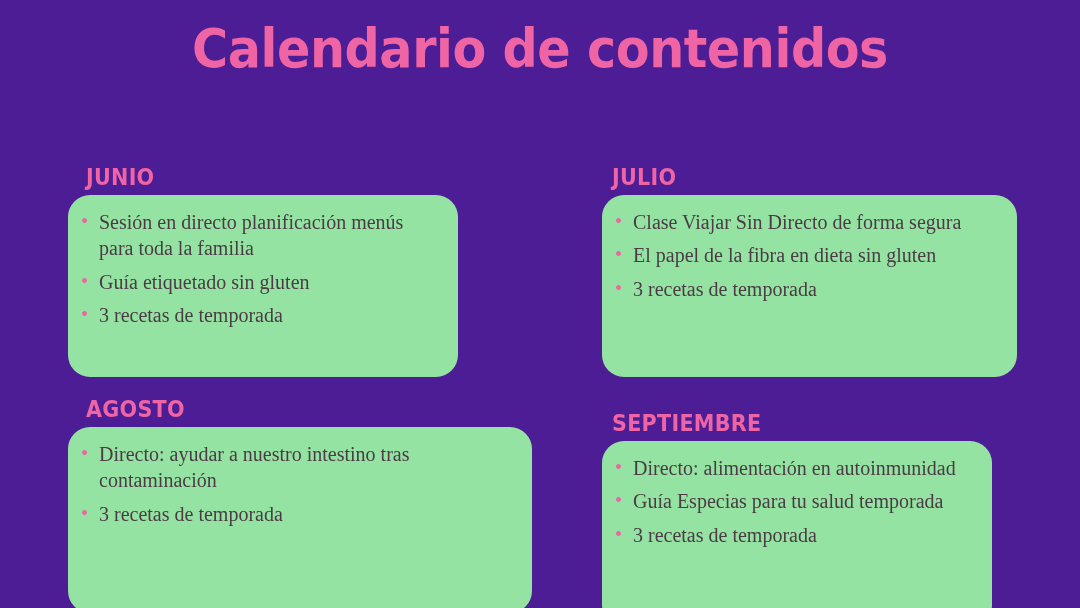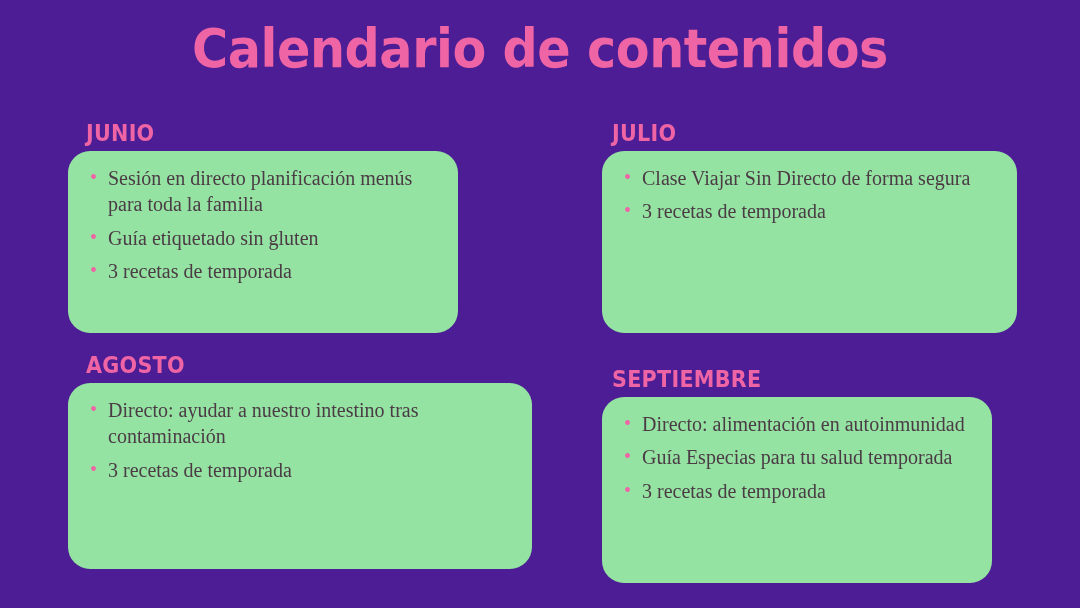--- a/index.html
+++ b/index.html
@@ -35,36 +35,37 @@
     transform: scaleX(0.93);
   }
   .grid {
     position: absolute;
     top: 110px;
     left: 0;
     width: 1080px;
   }
   .card {
     position: absolute;
+    margin-top: 44px;
   }
   .card-label {
     font-family: "DejaVu Sans", sans-serif;
     font-weight: bold;
     font-size: 23px;
     color: #ef64a4;
     letter-spacing: 0.3px;
     transform: scaleX(0.9);
     transform-origin: left center;
     margin-bottom: 5px;
     display: block;
   }
   .card-body {
     background: #95e3a2;
     border-radius: 22px;
-    padding: 14px 26px 16px 20px;
+    padding: 14px 26px 16px 11px;
     box-sizing: border-box;
   }
   ul.items {
     list-style: none;
     margin: 0;
     padding: 0;
   }
   ul.items li {
     position: relative;
     padding-left: 20px;
@@ -121,20 +122,21 @@
           <li>3 recetas de temporada</li>
         </ul>
       </div>
     </div>
 
     <div class="card" id="card-1">
       <span class="card-label">JULIO</span>
       <div class="card-body">
         <ul class="items">
           <li>Clase Viajar Sin Directo de forma segura</li>
+          <li>El papel de la fibra en dieta sin gluten</li>
           <li>3 recetas de temporada</li>
         </ul>
       </div>
     </div>
 
     <div class="card" id="card-2">
       <span class="card-label">AGOSTO</span>
       <div class="card-body">
         <ul class="items">
           <li>Directo: ayudar a nuestro intestino tras contaminación</li>

